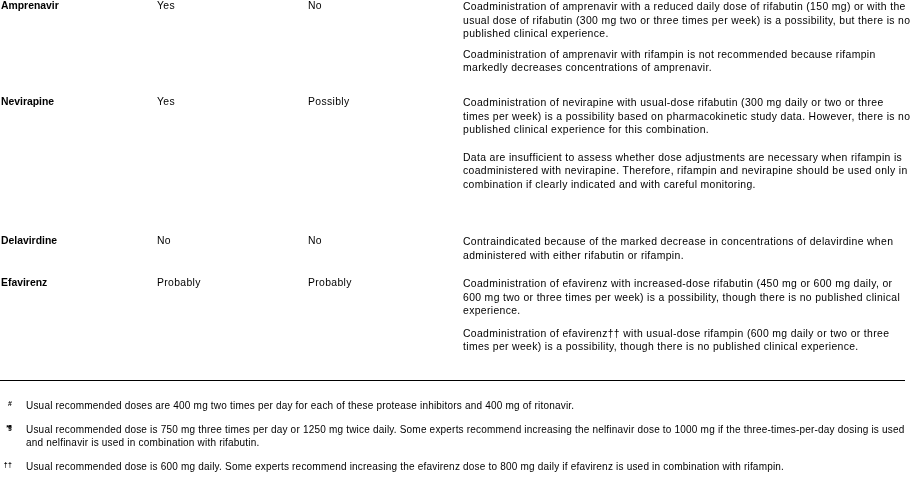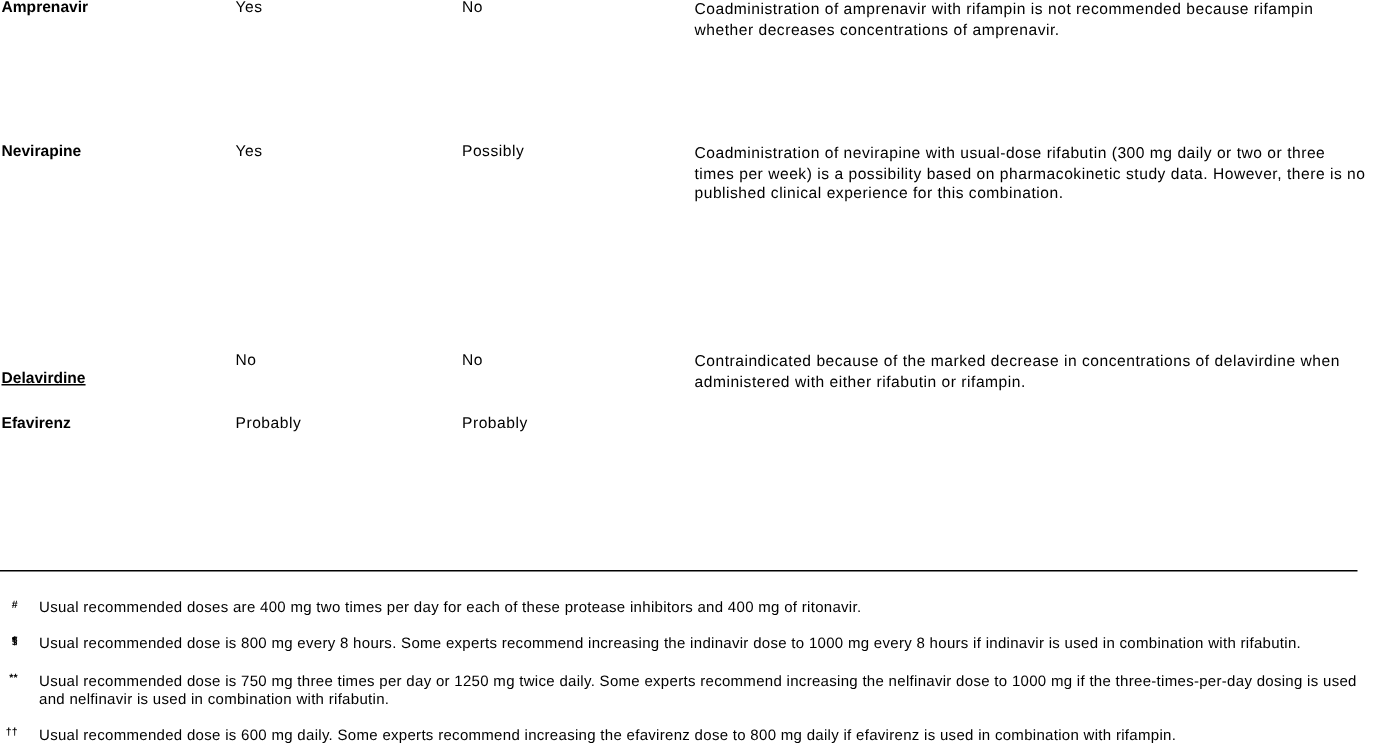--- a/index.html
+++ b/index.html
@@ -20,68 +20,68 @@
   .fn-mark { position: absolute; right: calc(100% - 12px); top: -2px; font-size: 7px; font-weight: bold; }
 </style>
 </head>
 <body>
 
 <div class="row" style="top:0px;">
   <span class="drug" style="top:0px;">Amprenavir</span>
   <span class="rb" style="top:0px;">Yes</span>
   <span class="rf" style="top:0px;">No</span>
   <div class="comments" style="top:0px;">
-    <p class="para">Coadministration of amprenavir with rifampin is not recommended because rifampin whether decreases concentrations of amprenavir.</p>
+    <p class="para" style="margin-bottom:7px;">Coadministration of amprenavir with a reduced daily dose of rifabutin (150 mg) or with the usual dose of rifabutin (300 mg two or three times per week) is a possibility, but there is no published clinical experience.</p>
+    <p class="para">Coadministration of amprenavir with rifampin is not recommended because rifampin markedly decreases concentrations of amprenavir.</p>
   </div>
 </div>
 
 <div class="row" style="top:96px;">
   <span class="drug" style="top:0px;">Nevirapine</span>
   <span class="rb" style="top:0px;">Yes</span>
   <span class="rf" style="top:0px;">Possibly</span>
   <div class="comments" style="top:0px;">
     <p class="para" style="margin-bottom:14px;">Coadministration of nevirapine with usual-dose rifabutin (300 mg daily or two or three times per week) is a possibility based on pharmacokinetic study data. However, there is no published clinical experience for this combination.</p>
+    <p class="para">Data are insufficient to assess whether dose adjustments are necessary when rifampin is coadministered with nevirapine. Therefore, rifampin and nevirapine should be used only in combination if clearly indicated and with careful monitoring.</p>
   </div>
 </div>
 
 <div class="row" style="top:235px;">
-  <span class="drug" style="top:12px;text-decoration:underline;">Delavirdine</span>
+  <span class="drug" style="top:0px;">Delavirdine</span>
   <span class="rb" style="top:0px;">No</span>
   <span class="rf" style="top:0px;">No</span>
   <div class="comments" style="top:0px;">
     <p class="para">Contraindicated because of the marked decrease in concentrations of delavirdine when administered with either rifabutin or rifampin.</p>
   </div>
 </div>
 
 <div class="row" style="top:277px;">
   <span class="drug" style="top:0px;">Efavirenz</span>
   <span class="rb" style="top:0px;">Probably</span>
   <span class="rf" style="top:0px;">Probably</span>
   <div class="comments" style="top:0px;">
+    <p class="para" style="margin-bottom:9px;">Coadministration of efavirenz with increased-dose rifabutin (450 mg or 600 mg daily, or 600 mg two or three times per week) is a possibility, though there is no published clinical experience.</p>
+    <p class="para">Coadministration of efavirenz†† with usual-dose rifampin (600 mg daily or two or three times per week) is a possibility, though there is no published clinical experience.</p>
   </div>
 </div>
 
 <div class="rule"></div>
 
 <div class="fn" style="top:388px;">
   <div class="fn-line">
     <span class="fn-mark">#</span>
     <span>Usual recommended doses are 400 mg two times per day for each of these protease inhibitors and 400 mg of ritonavir.</span>
   </div>
   <div class="fn-line">
     <span class="fn-mark">†</span>
   </div>
   <div class="fn-line">
     <span class="fn-mark">§</span>
   </div>
   <div class="fn-line">
-    <span class="fn-mark">¶</span>
-    <span>Usual recommended dose is 800 mg every 8 hours. Some experts recommend increasing the indinavir dose to 1000 mg every 8 hours if indinavir is used in combination with rifabutin.</span>
-  </div>
-  <div class="fn-line">
     <span class="fn-mark">**</span>
     <span>Usual recommended dose is 750 mg three times per day or 1250 mg twice daily. Some experts recommend increasing the nelfinavir dose to 1000 mg if the three-times-per-day dosing is used and nelfinavir is used in combination with rifabutin.</span>
   </div>
   <div class="fn-line">
     <span class="fn-mark">††</span>
     <span>Usual recommended dose is 600 mg daily. Some experts recommend increasing the efavirenz dose to 800 mg daily if efavirenz is used in combination with rifampin.</span>
   </div>
 </div>
 
 </body></html>

